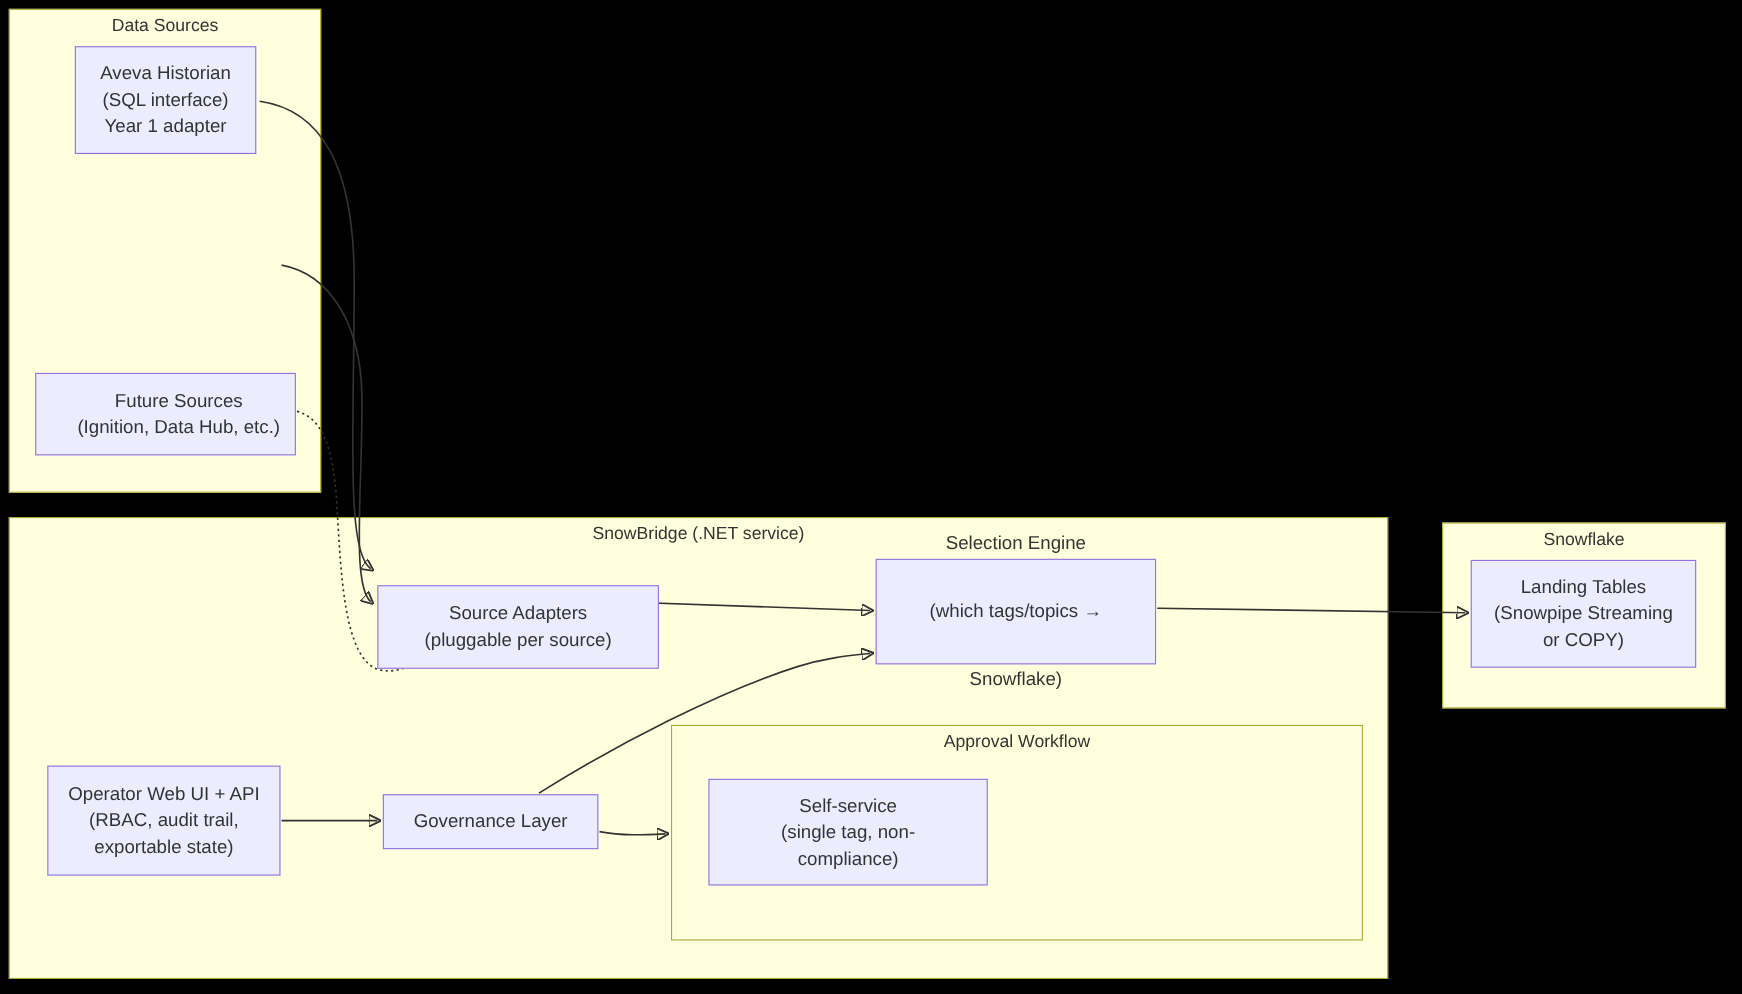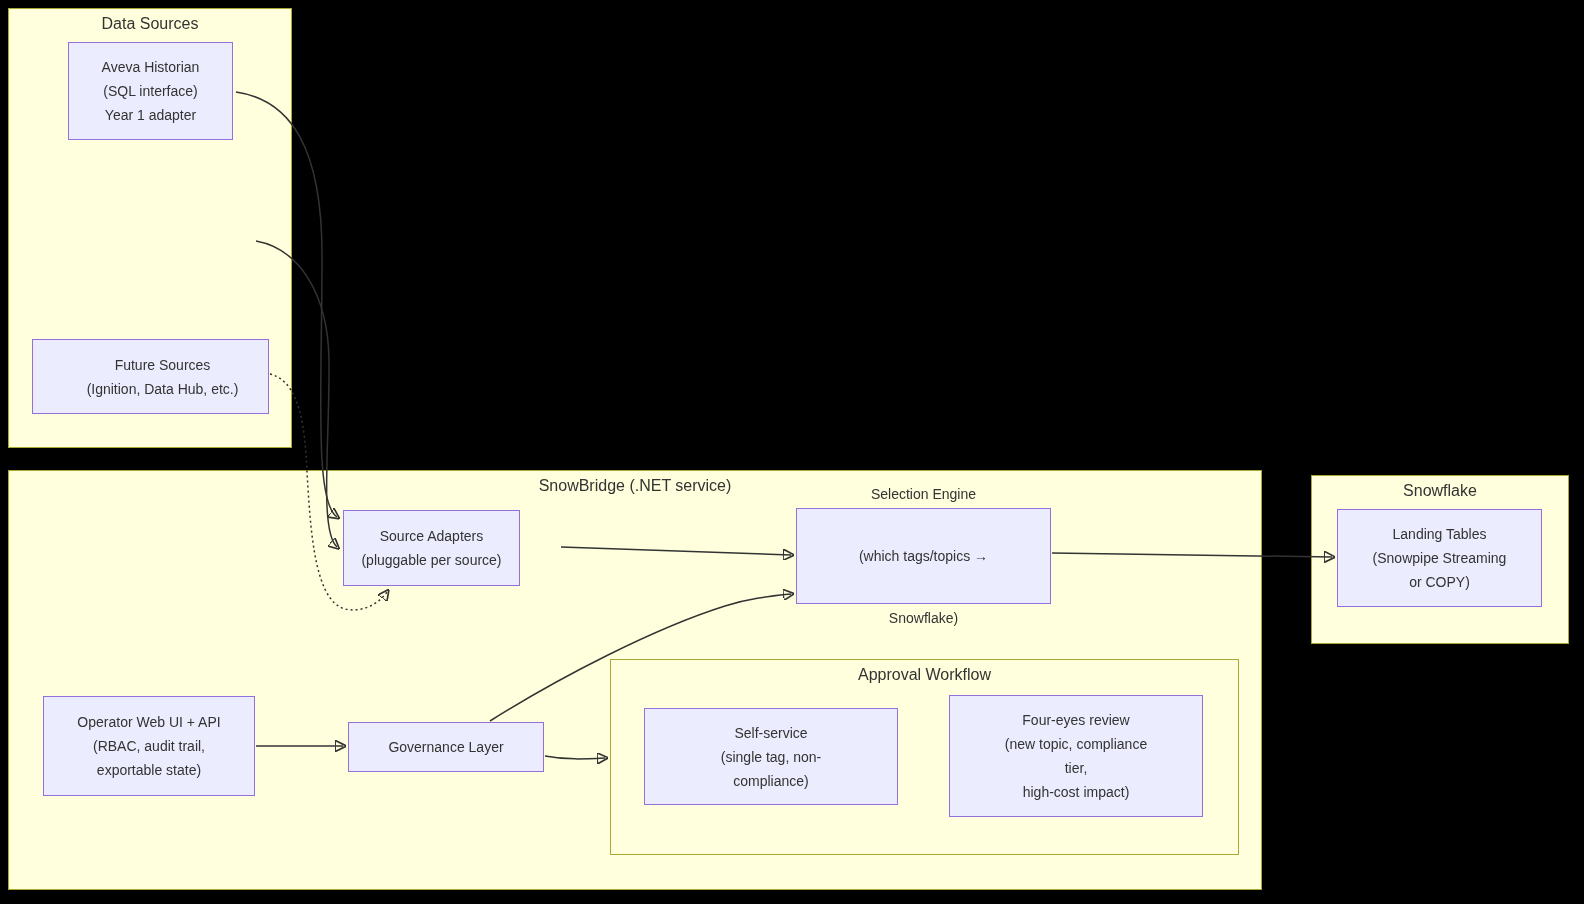--- a/index.html
+++ b/index.html
@@ -42,28 +42,28 @@
   
   .node {
     position:absolute;
     background:#ECECFF;
     border:1px solid #9370DB;
     z-index:4;
     box-sizing:border-box;
     display:flex; flex-direction:column;
     align-items:center; justify-content:center;
     text-align:center;
-    font-size:14px;
+    font-size:17px;
     line-height:24px;
     color:#333333;
   }
   #n-aveva       { left:68px;   top:42px;  width:165px; height:98px;  }
   #n-redpanda    { left:48px;   top:190px; width:205px; height:100px; }
   #n-future      { left:32px;   top:339px; width:237px; height:75px;padding-left:24px;  }
-  #n-adapters    { left:343px;  top:510px; width:177px; height:76px;  }
+  #n-adapters    { left:343px;  top:532px; width:256px; height:76px;  }
   #n-selection   { left:796px;  top:508px; width:255px; height:96px;gap:38px;  }
   #n-landing     { left:1337px; top:509px; width:205px; height:98px;  }
   #n-operator    { left:43px;   top:696px; width:212px; height:100px; }
   #n-governance  { left:348px;  top:722px; width:196px; height:50px;  }
   #n-selfservice { left:644px;  top:708px; width:254px; height:97px;  }
   #n-foureyes    { left:949px;  top:695px; width:254px; height:122px; }
 </style>
 </head>
 <body>
 
@@ -139,20 +139,14 @@
   <div class="node" id="n-governance">
     <span>Governance Layer</span>
   </div>
 
   <div class="node" id="n-selfservice">
     <span>Self-service</span>
     <span>(single tag, non-</span>
     <span>compliance)</span>
   </div>
 
-  <div class="node" id="n-foureyes">
-    <span>Four-eyes review</span>
-    <span>(new topic, compliance</span>
-    <span>tier,</span>
-    <span>high-cost impact)</span>
-  </div>
 
 </div>
 
 </body></html>

